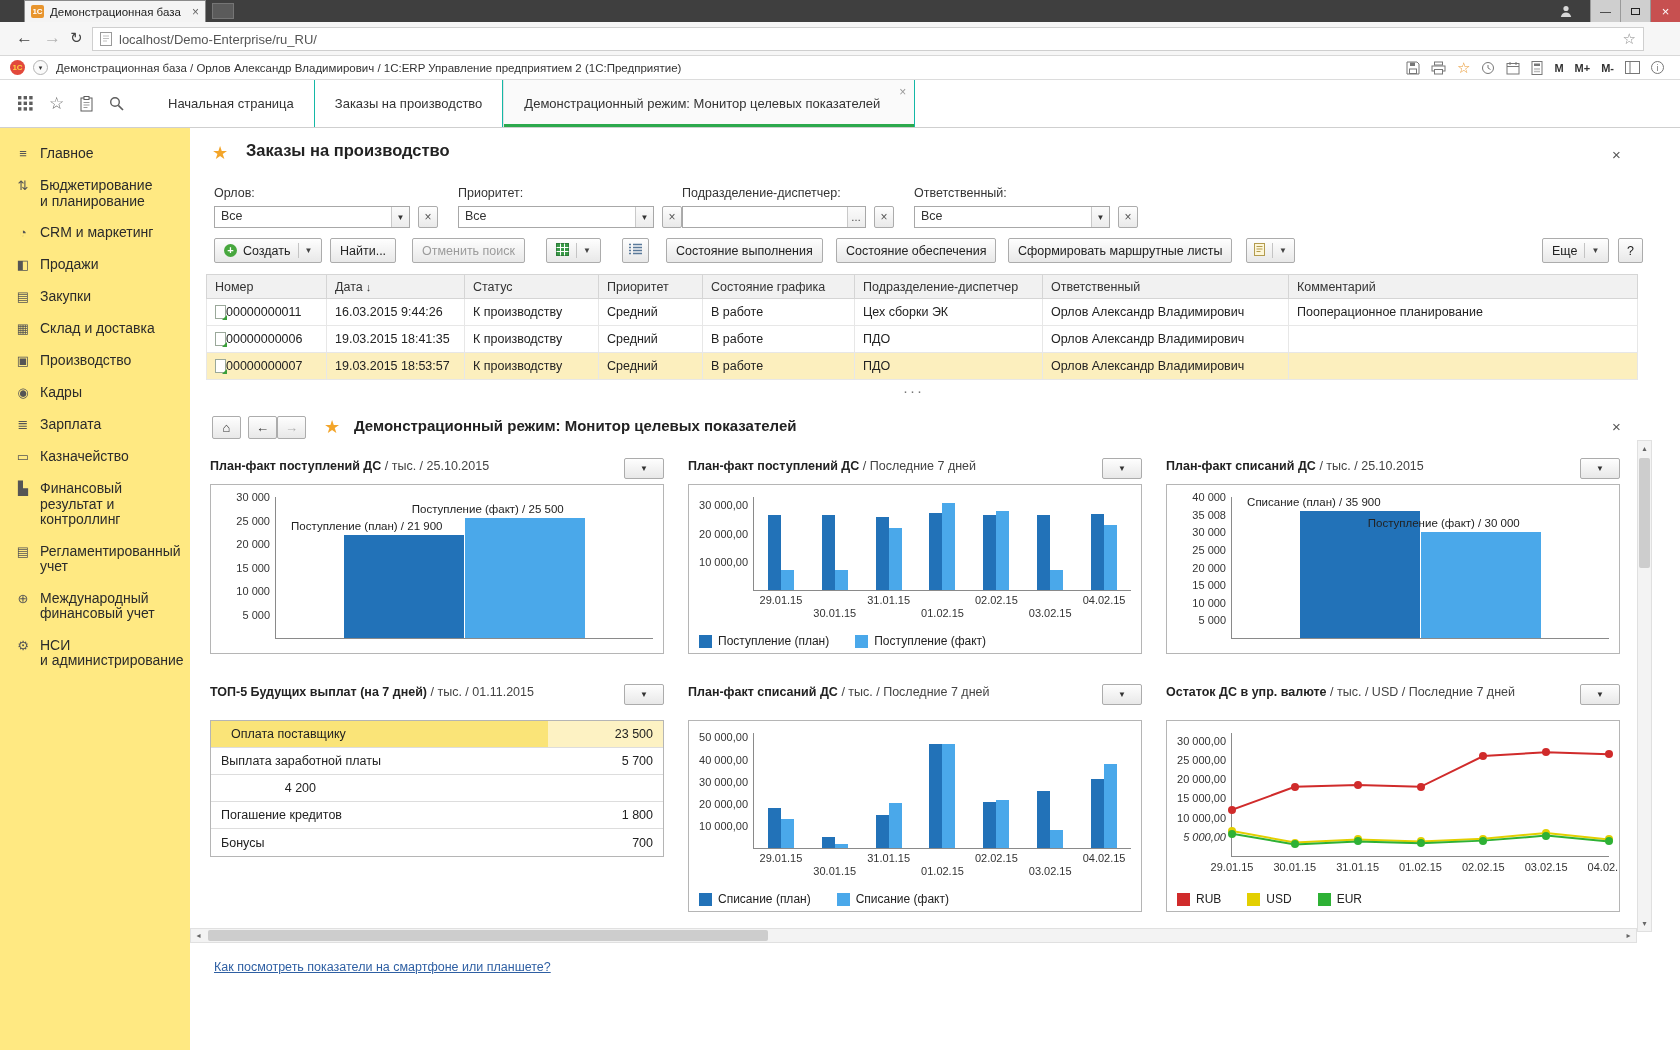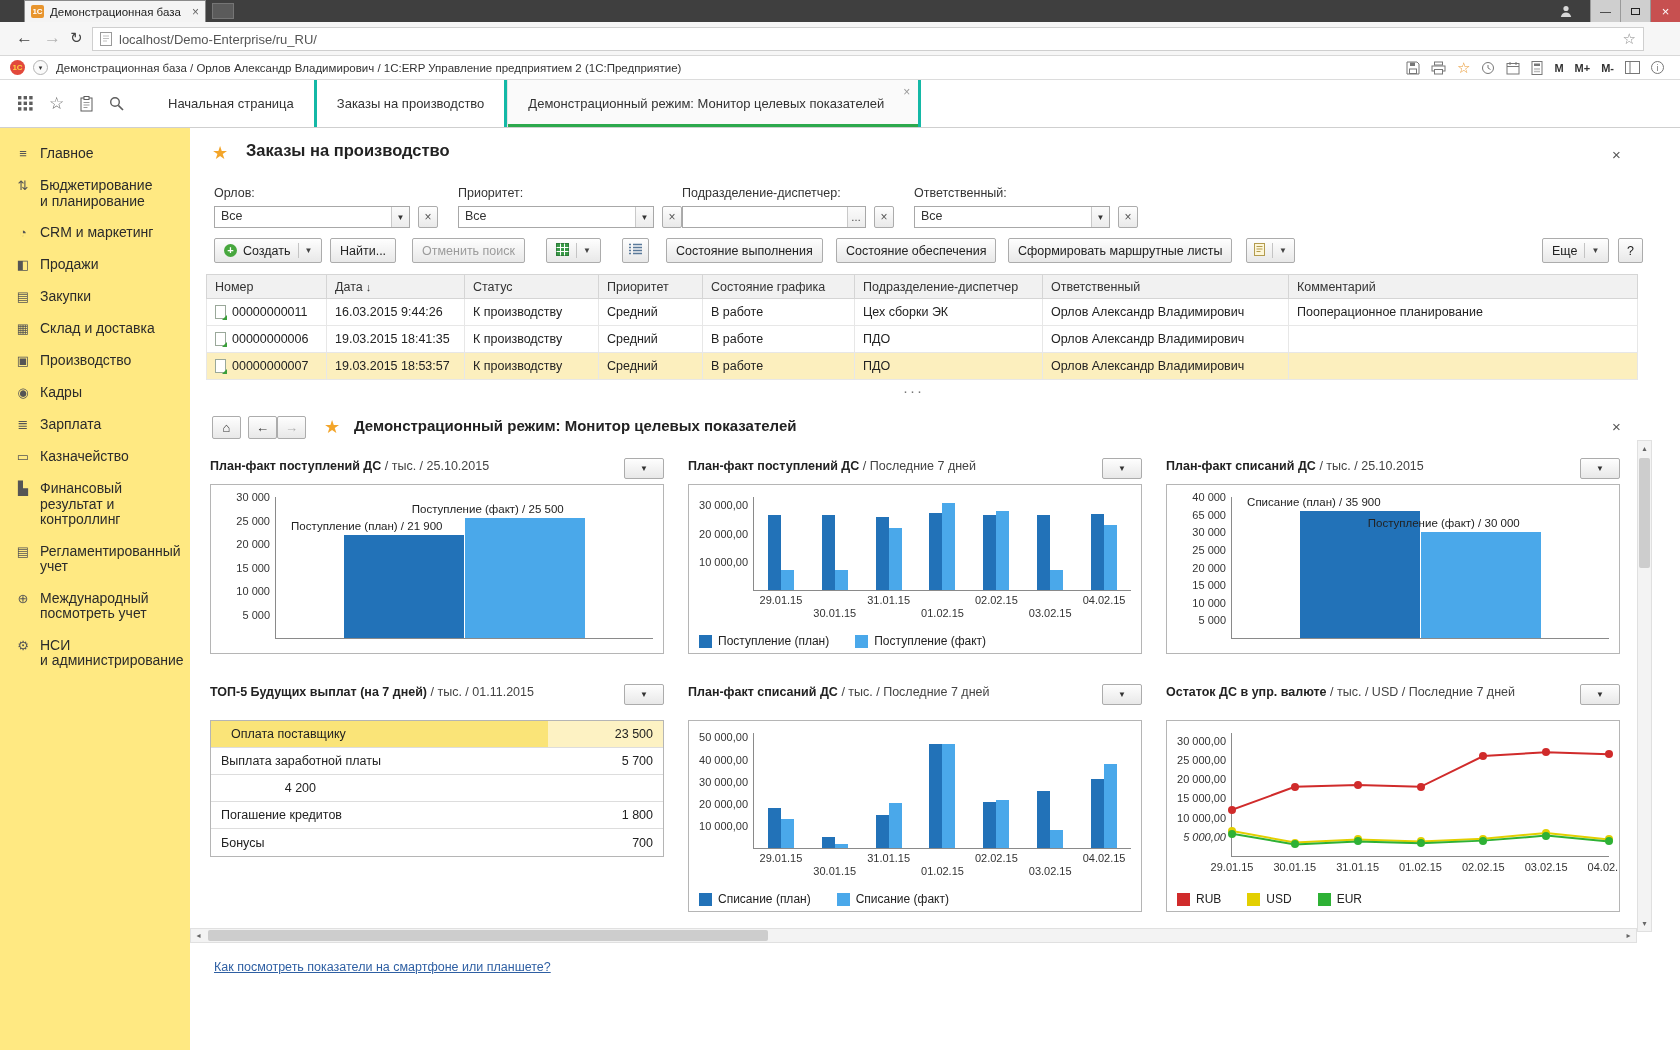--- a/index.html
+++ b/index.html
@@ -37,21 +37,21 @@
   .hicon.star{color:#e8962e;font-size:15px;}
   .zoom-txt{font-size:11px;font-weight:bold;color:#333;cursor:pointer;}
   .circle-i{width:13px;height:13px;border-radius:50%;border:1.5px solid #777;font-size:9px;color:#777;display:flex;align-items:center;justify-content:center;cursor:pointer;}
 
   
   #tabbar{position:absolute;left:0;top:80px;width:1680px;height:48px;background:#fff;border-bottom:1px solid #cfcfcf;}
   .tabbar-icons{position:absolute;left:0;top:0;width:142px;height:47px;display:flex;align-items:center;justify-content:space-around;padding:0 10px;}
   .tb-ic{cursor:pointer;color:#5d5d5d;display:flex;align-items:center;}
   .tb-ic.star{font-size:17px;color:#6a6a6a;}
   #app-tabs{position:absolute;left:148px;top:0;height:47px;display:flex;}
-  .app-tab{height:47px;display:flex;align-items:center;padding:0 20px;font-size:13px;color:#333;border-right:3px solid #14b8a6;cursor:pointer;white-space:nowrap;position:relative;}
+  .app-tab{height:47px;display:flex;align-items:center;padding:0 20px;font-size:13px;color:#333;border-right:1px solid #14b8a6;cursor:pointer;white-space:nowrap;position:relative;}
   .app-tab.active{background:#fafafa;border-left:1px solid #e4e4e4;box-shadow:inset 0 -3px 0 #2ca94d;}
   .tab-x{position:absolute;right:8px;top:6px;color:#999;font-size:12px;line-height:12px;cursor:pointer;}
   .app-tab.active span.lbl{margin-right:14px;}
 
   
   #sidebar{position:absolute;left:0;top:128px;width:190px;height:922px;background:#ffe982;overflow:hidden;padding-top:10px;}
   .side-item{display:flex;gap:9px;padding:8px 6px 8px 15px;align-items:flex-start;color:#2b2b2b;cursor:pointer;}
   .side-icon{width:16px;font-size:13px;line-height:16px;color:#555;flex:none;text-align:center;}
   .side-label{white-space:pre-line;line-height:15.5px;font-size:14px;}
 
@@ -70,21 +70,21 @@
   .btn{position:absolute;top:110px;height:25px;border:1px solid #acacac;border-radius:2px;background:linear-gradient(#fefefe,#e8e8e8);font-size:12.5px;color:#222;display:flex;align-items:center;padding:0 9px;gap:6px;cursor:pointer;white-space:nowrap;}
   .btn .chev{font-size:8px;color:#444;border-left:1px solid #c4c4c4;padding-left:6px;margin-left:1px;height:15px;display:flex;align-items:center;}
   .btn.disabled{color:#9b9b9b;}
   .plus-ico{width:13px;height:13px;border-radius:50%;background:#47a73e;color:#fff;font-size:11px;font-weight:bold;line-height:13px;text-align:center;flex:none;}
   .plus-ico::before{content:"+";}
 
   #orders-table{position:absolute;left:16px;top:146px;width:1431px;border-collapse:collapse;table-layout:fixed;font-size:12.5px;}
   #orders-table th{background:#f1f1f1;border:1px solid #d5d5d5;font-weight:normal;text-align:left;padding:4px 8px;height:24px;color:#333;white-space:nowrap;overflow:hidden;cursor:pointer;}
   #orders-table td{border:1px solid #e7e7e7;padding:3px 8px;height:27px;color:#222;white-space:nowrap;overflow:hidden;cursor:default;}
   #orders-table tr.selected td{background:#fcefbe;}
-  .cell-num{display:flex;align-items:center;gap:6px;}
+  .cell-num{display:flex;align-items:center;}
   .doc-ico{display:inline-block;width:11px;height:14px;background:#fff;border:1px solid #9aa89a;position:relative;flex:none;}
   .doc-ico::after{content:"";position:absolute;right:-2px;bottom:-2px;width:0;height:0;border-left:5px solid transparent;border-bottom:5px solid #3a9f3a;}
   .sort-ic{font-size:11px;color:#333;}
 
   #splitter{position:absolute;left:0;top:258px;width:1447px;height:14px;text-align:center;color:#777;font-size:15px;letter-spacing:2px;cursor:row-resize;line-height:10px;}
   #splitter::after{content:"···";}
 
   
   .nav-sq{position:absolute;top:288px;width:29px;height:23px;border:1px solid #acacac;border-radius:2px;background:linear-gradient(#fefefe,#e8e8e8);display:flex;align-items:center;justify-content:center;font-size:13px;color:#333;cursor:pointer;}
   .nav-sq.dim{color:#b0b0b0;}
@@ -321,21 +321,21 @@
 результат и контроллинг</span>
     </div>
     <div class="side-item">
       <span class="side-icon">▤</span>
       <span class="side-label">Регламентированный
 учет</span>
     </div>
     <div class="side-item">
       <span class="side-icon">⊕</span>
       <span class="side-label">Международный
-посмотреть учет</span>
+финансовый учет</span>
     </div>
     <div class="side-item">
       <span class="side-icon">⚙</span>
       <span class="side-label">НСИ
 и администрирование</span>
     </div>
   </div>
 
 <div id="form">
 
@@ -588,21 +588,21 @@
         <button class="widget-dd">▼</button>
       </div>
       <div class="widget-box box-pair" id="chart2">
           <div class="plot" style="bottom: 14px;">
             <div class="ytick" style="bottom: calc(12.5% - 6px);">5 000</div>
             <div class="ytick" style="bottom: calc(25% - 6px);">10 000</div>
             <div class="ytick" style="bottom: calc(37.5% - 6px);">15 000</div>
             <div class="ytick" style="bottom: calc(50% - 6px);">20 000</div>
             <div class="ytick" style="bottom: calc(62.5% - 6px);">25 000</div>
             <div class="ytick" style="bottom: calc(75% - 6px);">30 000</div>
-            <div class="ytick" style="bottom: calc(87.5% - 6px);">65 000</div>
+            <div class="ytick" style="bottom: calc(87.5% - 6px);">35 008</div>
             <div class="ytick" style="bottom: calc(100% - 6px);">40 000</div>
             <div class="pbar" style="left: 18%; width: 32%; height: 89.75%; background: rgb(34, 114, 184);"></div>
             <div class="pbar-label" style="bottom: calc(89.75% + 3px); left: 4%;">Списание (план) / 35 900</div>
             <div class="pbar" style="left: 50%; width: 32%; height: 75%; background: rgb(74, 168, 234);"></div>
             <div class="pbar-label" style="bottom: calc(75% + 3px); left: 36%;">Поступление (факт) / 30 000</div>
           </div>
         </div>
     </div>
 
     <div class="widget row2 wrap-title">

